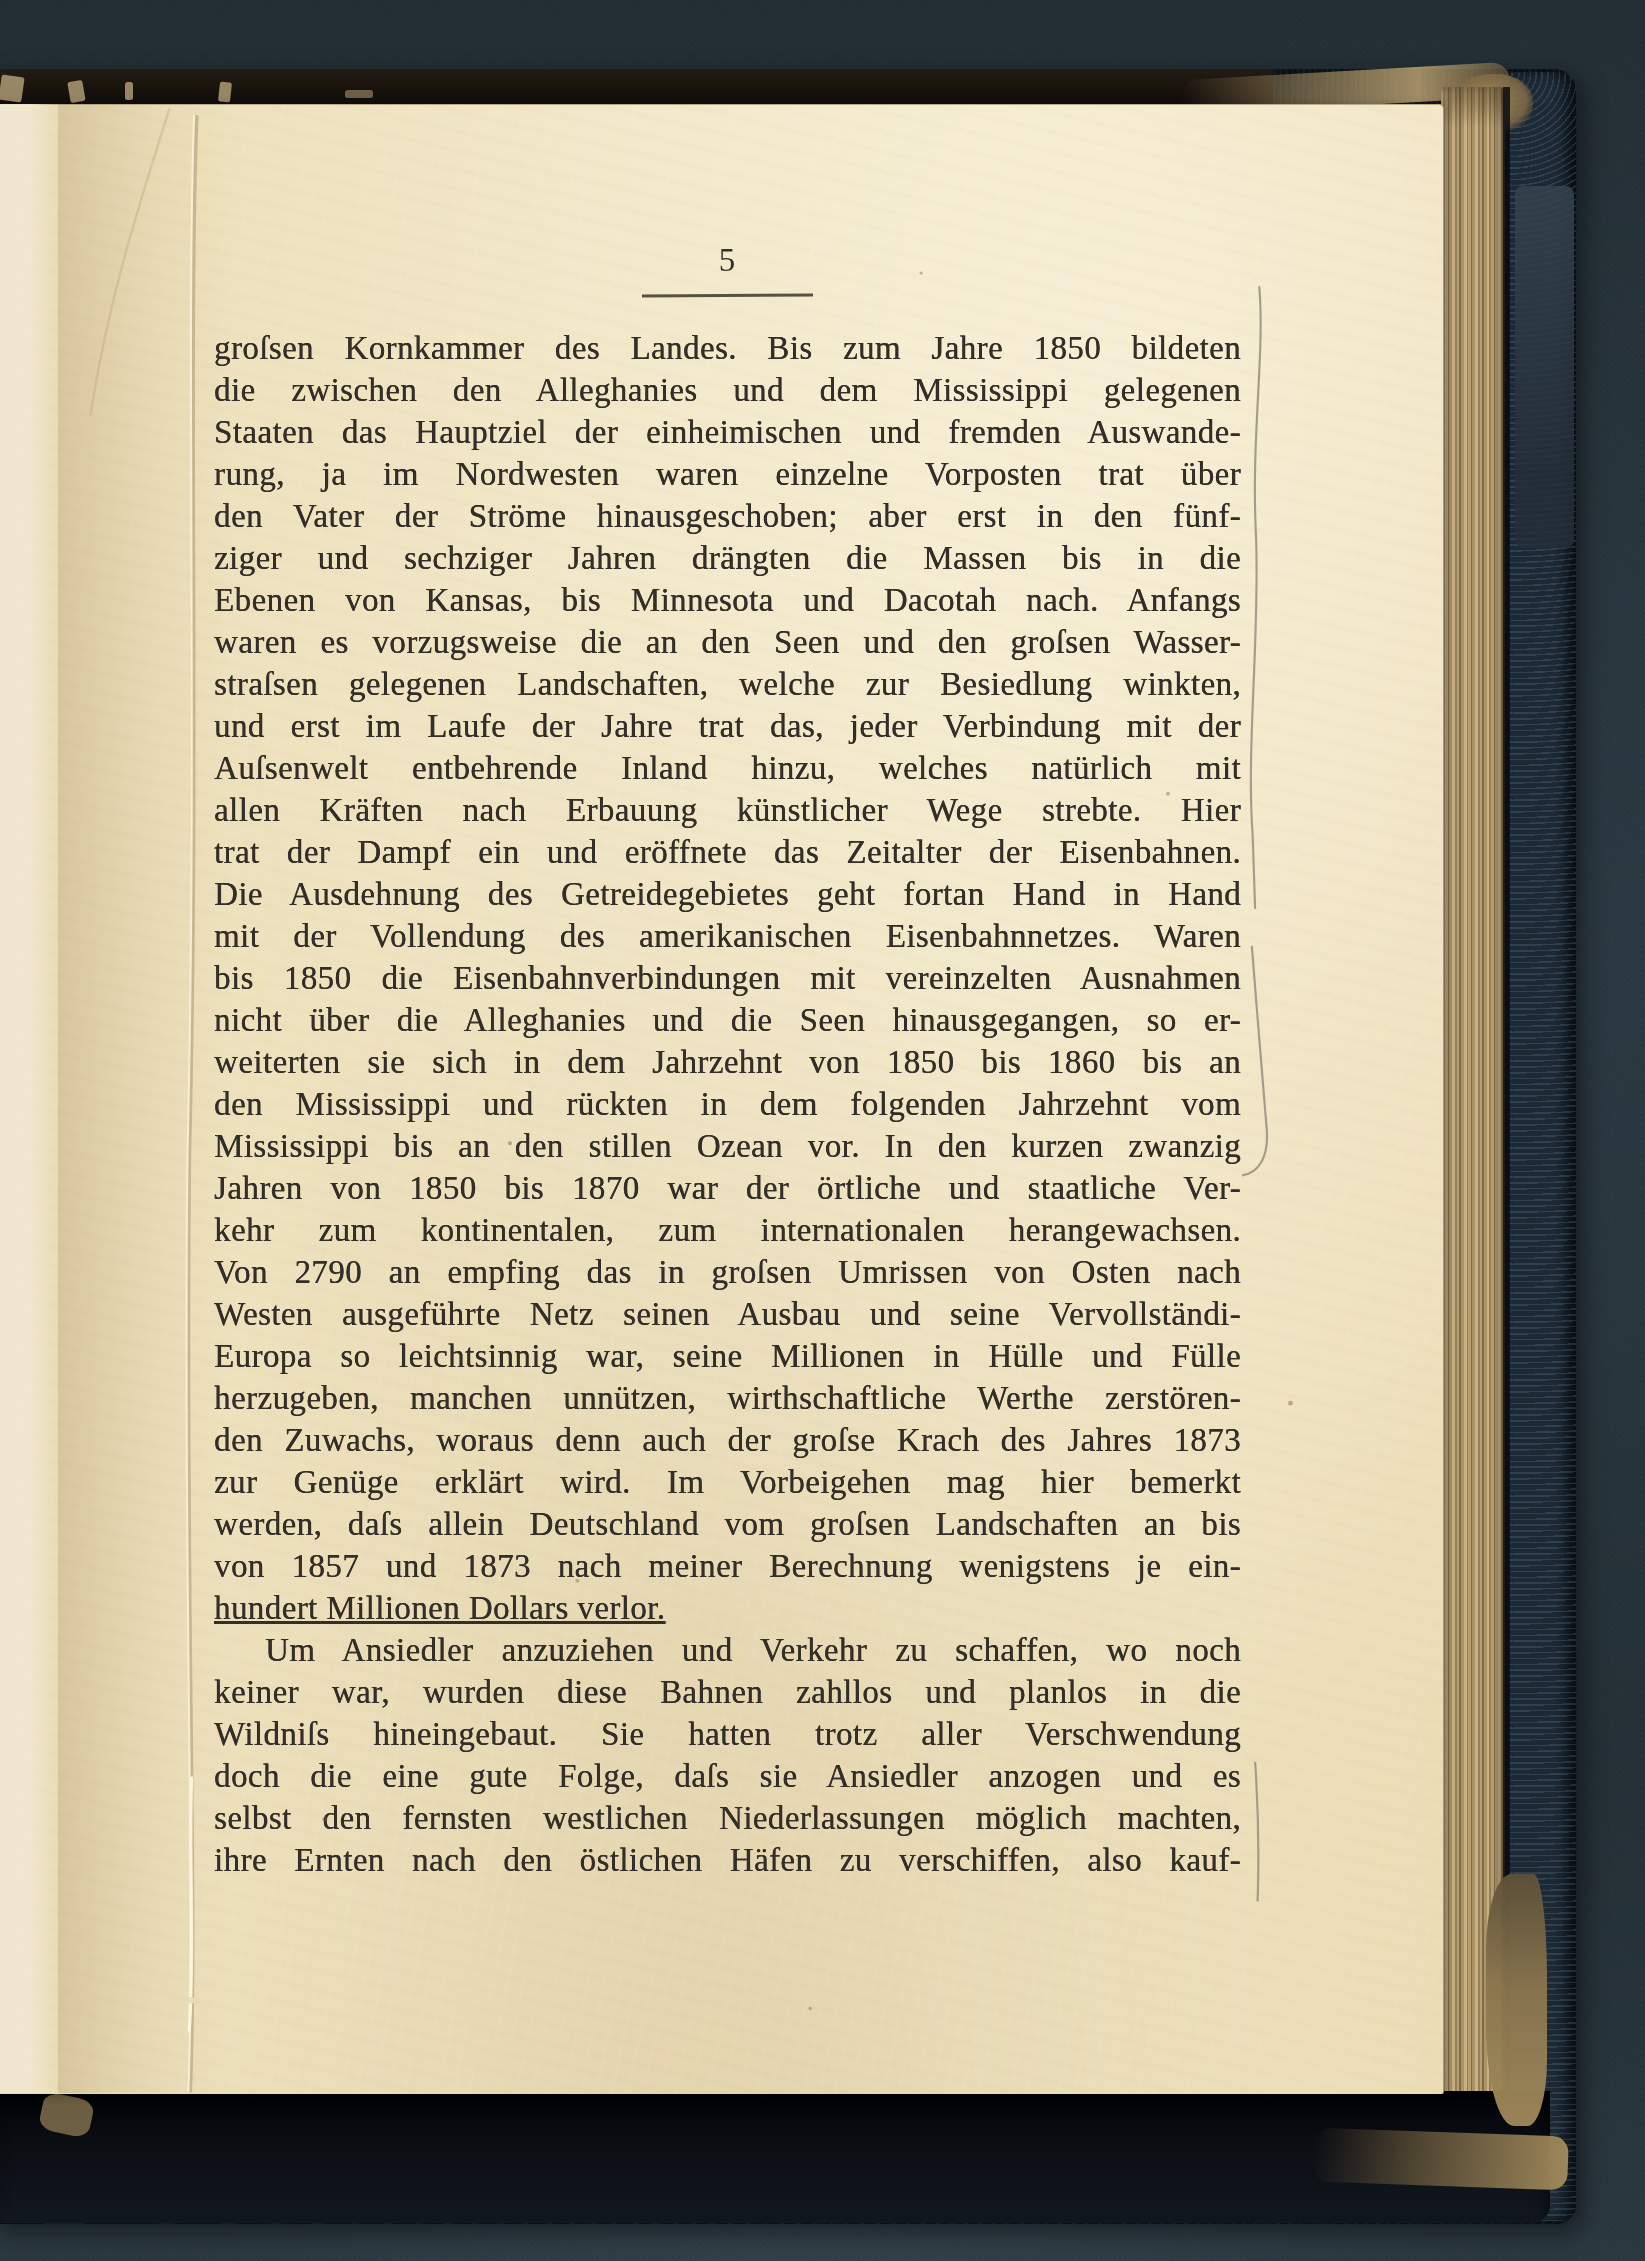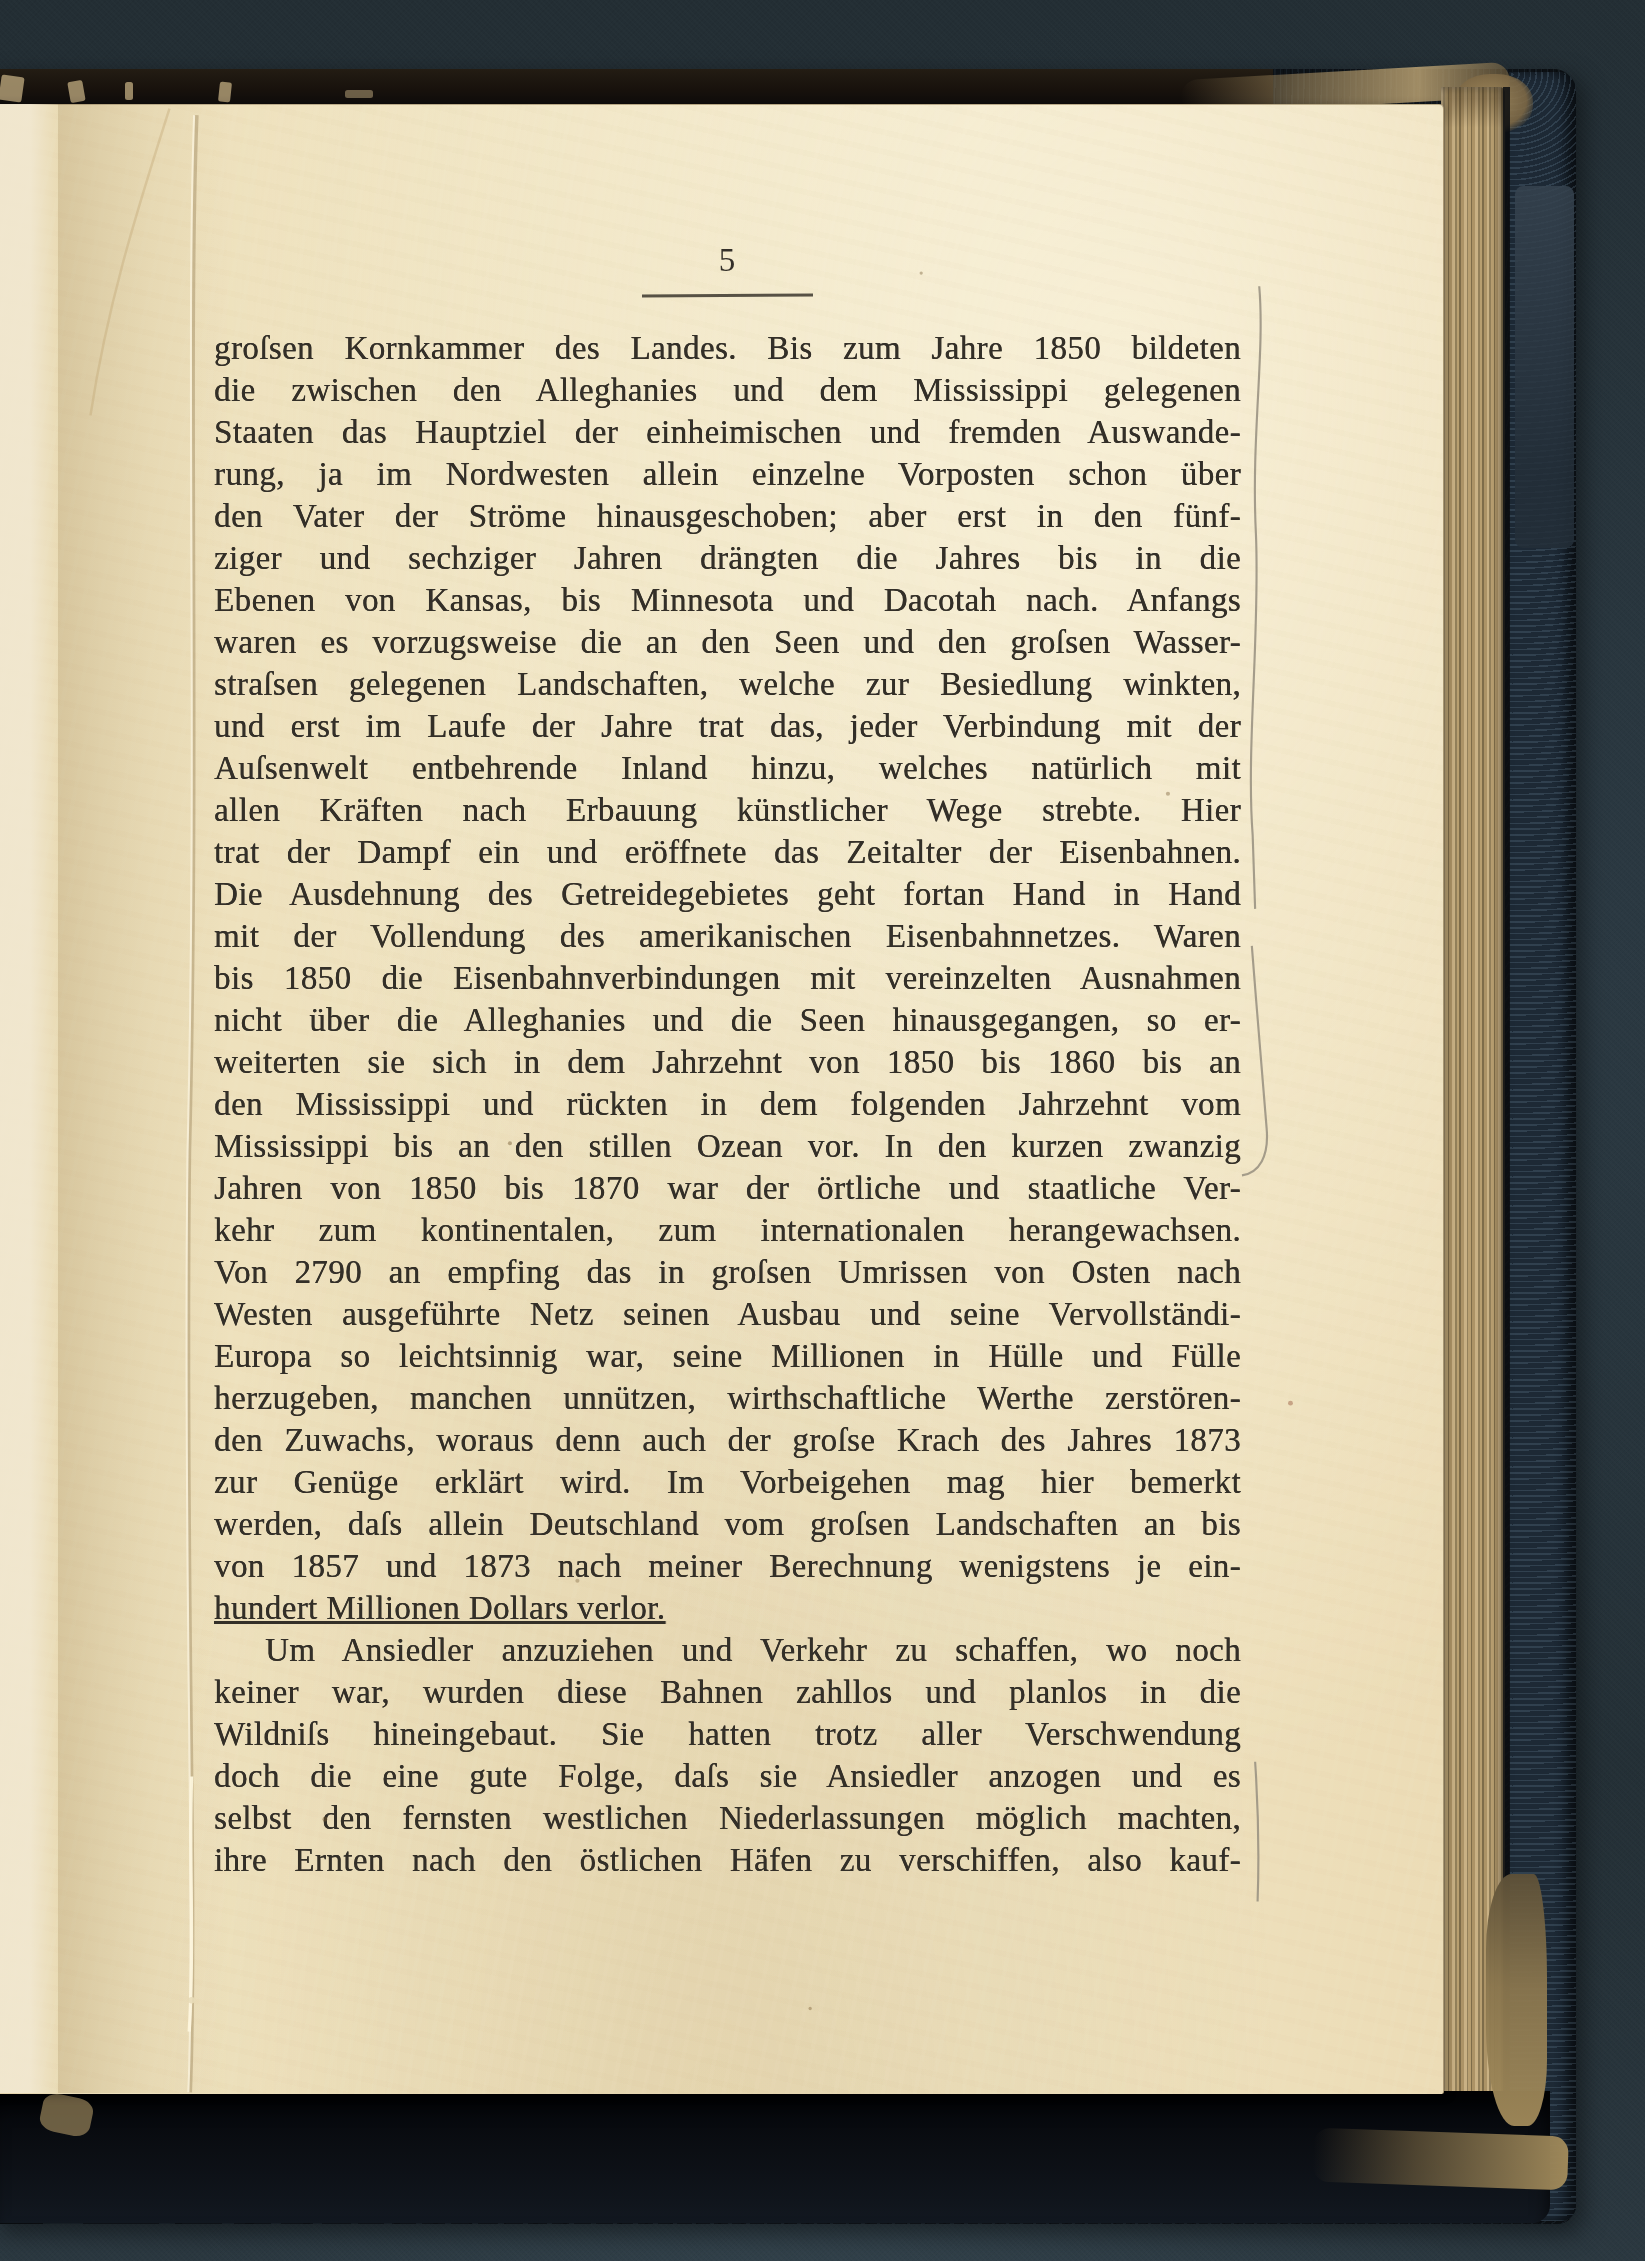--- a/index.html
+++ b/index.html
@@ -141,23 +141,23 @@
   <div class="gutter-strip"></div>
   <div class="gutter-shade"></div>
 
   <div class="pagenum">5</div>
   <div class="pagenum-rule"></div>
 
   <div class="body-text">
     <div class="line">groſsen Kornkammer des Landes. Bis zum Jahre 1850 bildeten</div>
     <div class="line">die zwischen den Alleghanies und dem Mississippi gelegenen</div>
     <div class="line">Staaten das Hauptziel der einheimischen und fremden Auswande-</div>
-    <div class="line">rung, ja im Nordwesten allein einzelne Vorposten schon über</div>
+    <div class="line">rung, ja im Nordwesten waren einzelne Vorposten trat über</div>
     <div class="line">den Vater der Ströme hinausgeschoben; aber erst in den fünf-</div>
-    <div class="line">ziger und sechziger Jahren drängten die Jahres bis in die</div>
+    <div class="line">ziger und sechziger Jahren drängten die Massen bis in die</div>
     <div class="line">Ebenen von Kansas, bis Minnesota und Dacotah nach. Anfangs</div>
     <div class="line">waren es vorzugsweise die an den Seen und den groſsen Wasser-</div>
     <div class="line">straſsen gelegenen Landschaften, welche zur Besiedlung winkten,</div>
     <div class="line">und erst im Laufe der Jahre trat das, jeder Verbindung mit der</div>
     <div class="line">Auſsenwelt entbehrende Inland hinzu, welches natürlich mit</div>
     <div class="line">allen Kräften nach Erbauung künstlicher Wege strebte. Hier</div>
     <div class="line">trat der Dampf ein und eröffnete das Zeitalter der Eisenbahnen.</div>
     <div class="line">Die Ausdehnung des Getreidegebietes geht fortan Hand in Hand</div>
     <div class="line">mit der Vollendung des amerikanischen Eisenbahnnetzes. Waren</div>
     <div class="line">bis 1850 die Eisenbahnverbindungen mit vereinzelten Ausnahmen</div>

